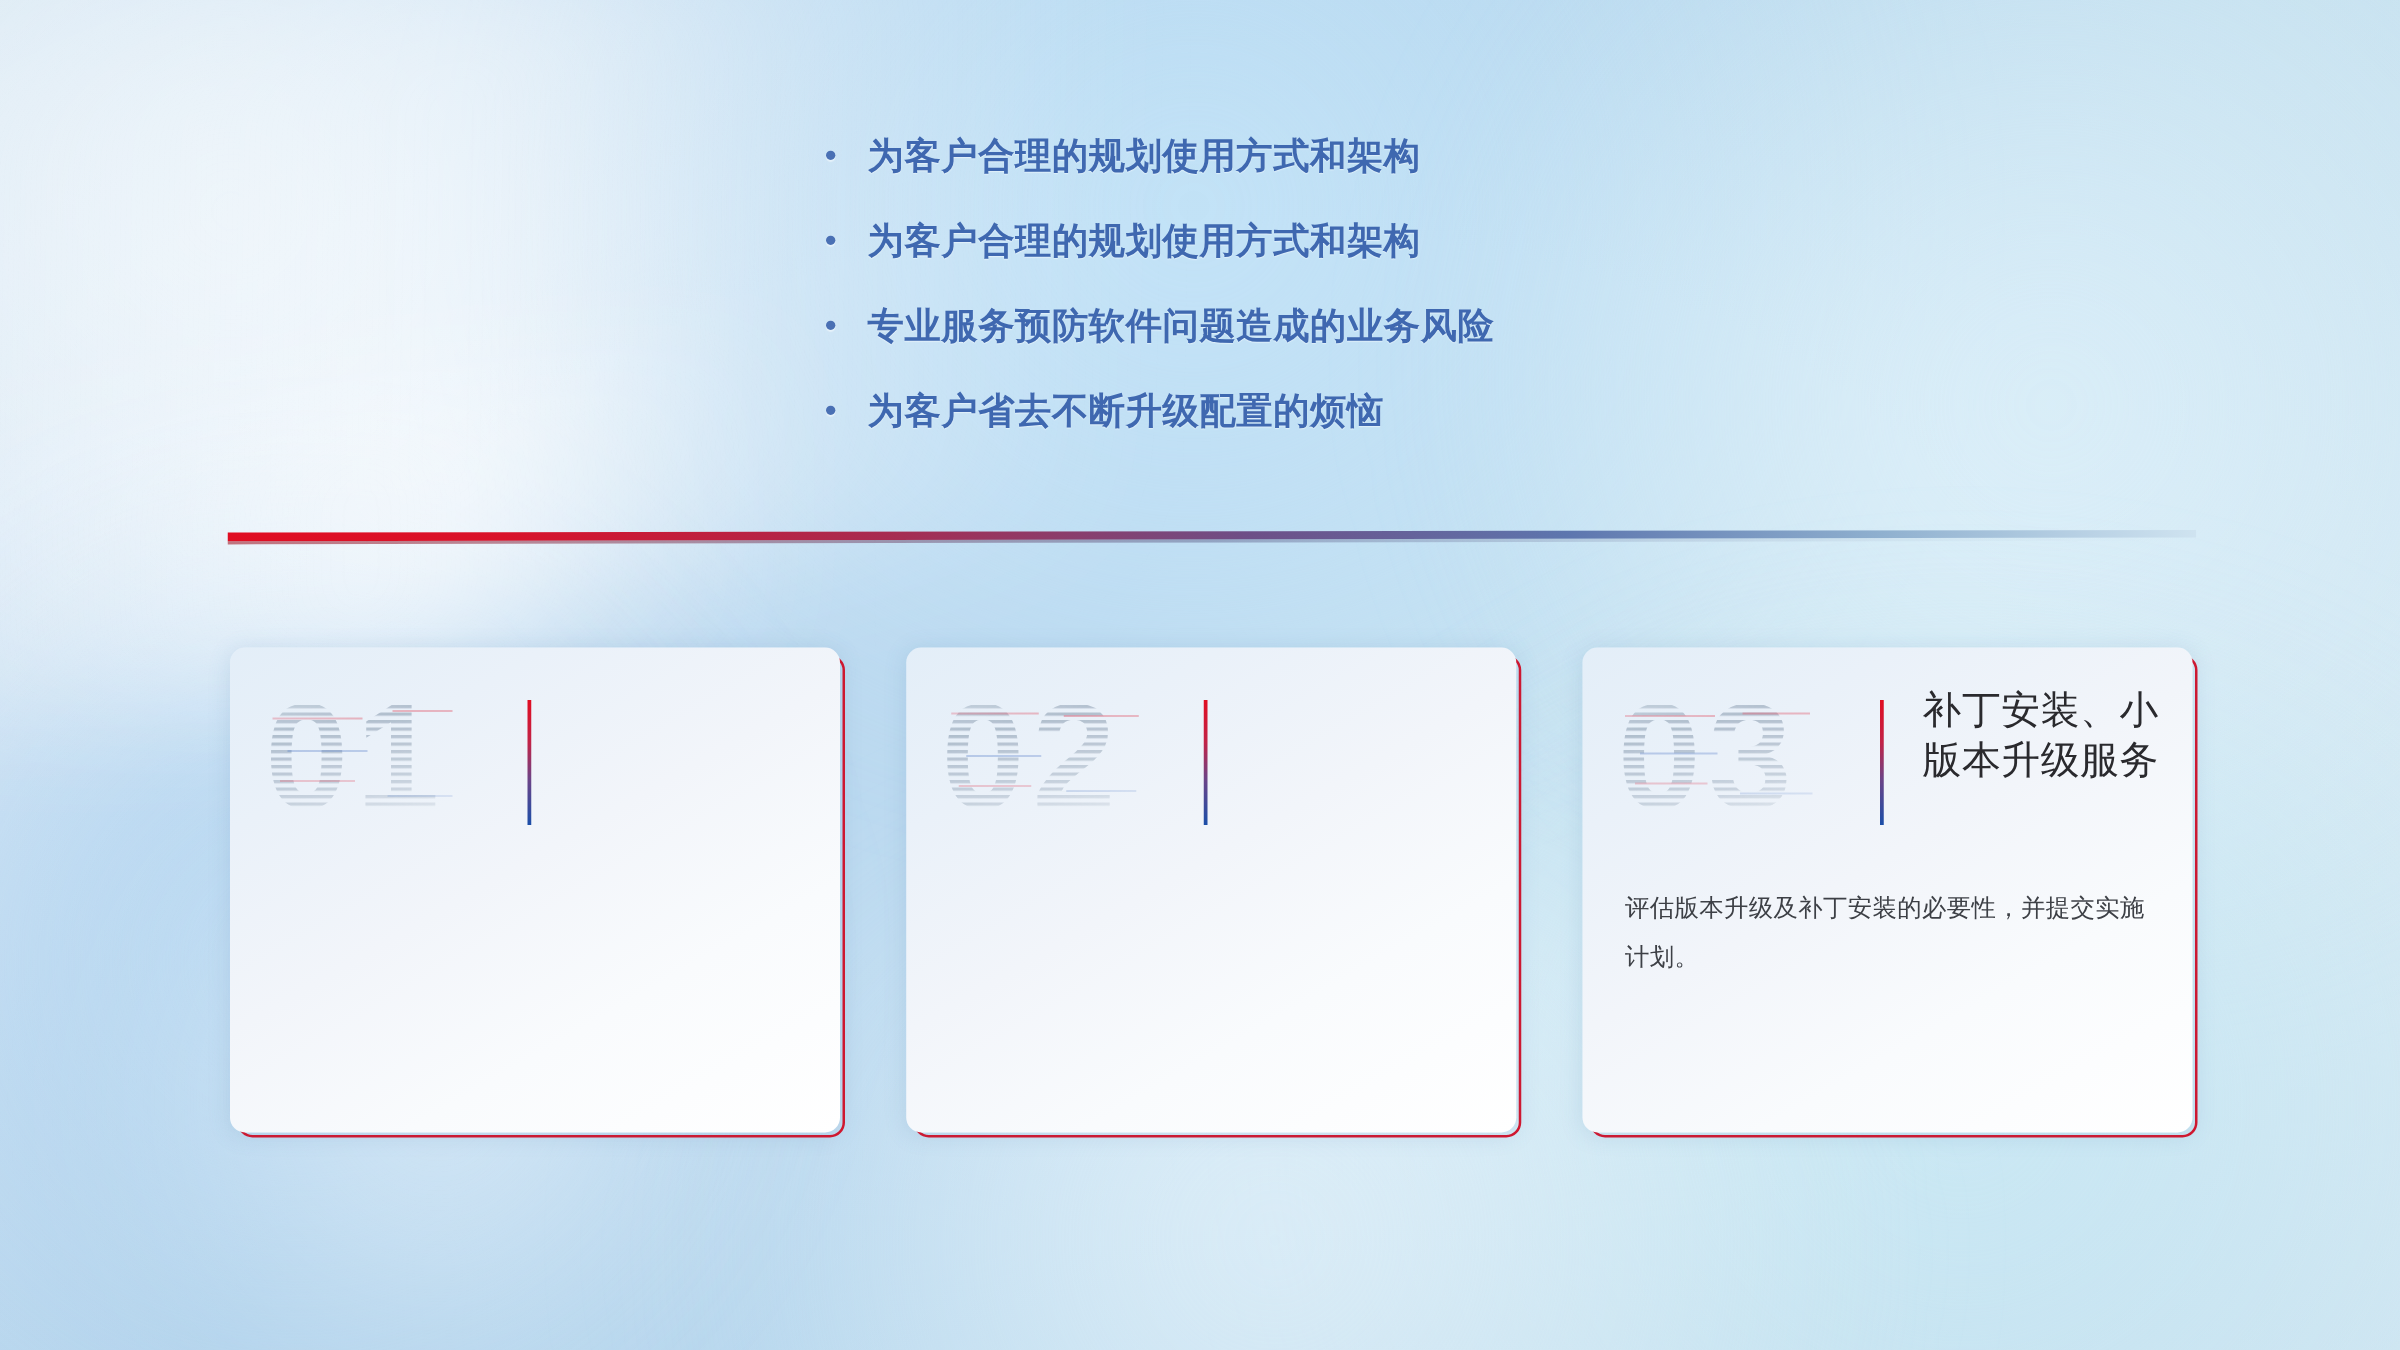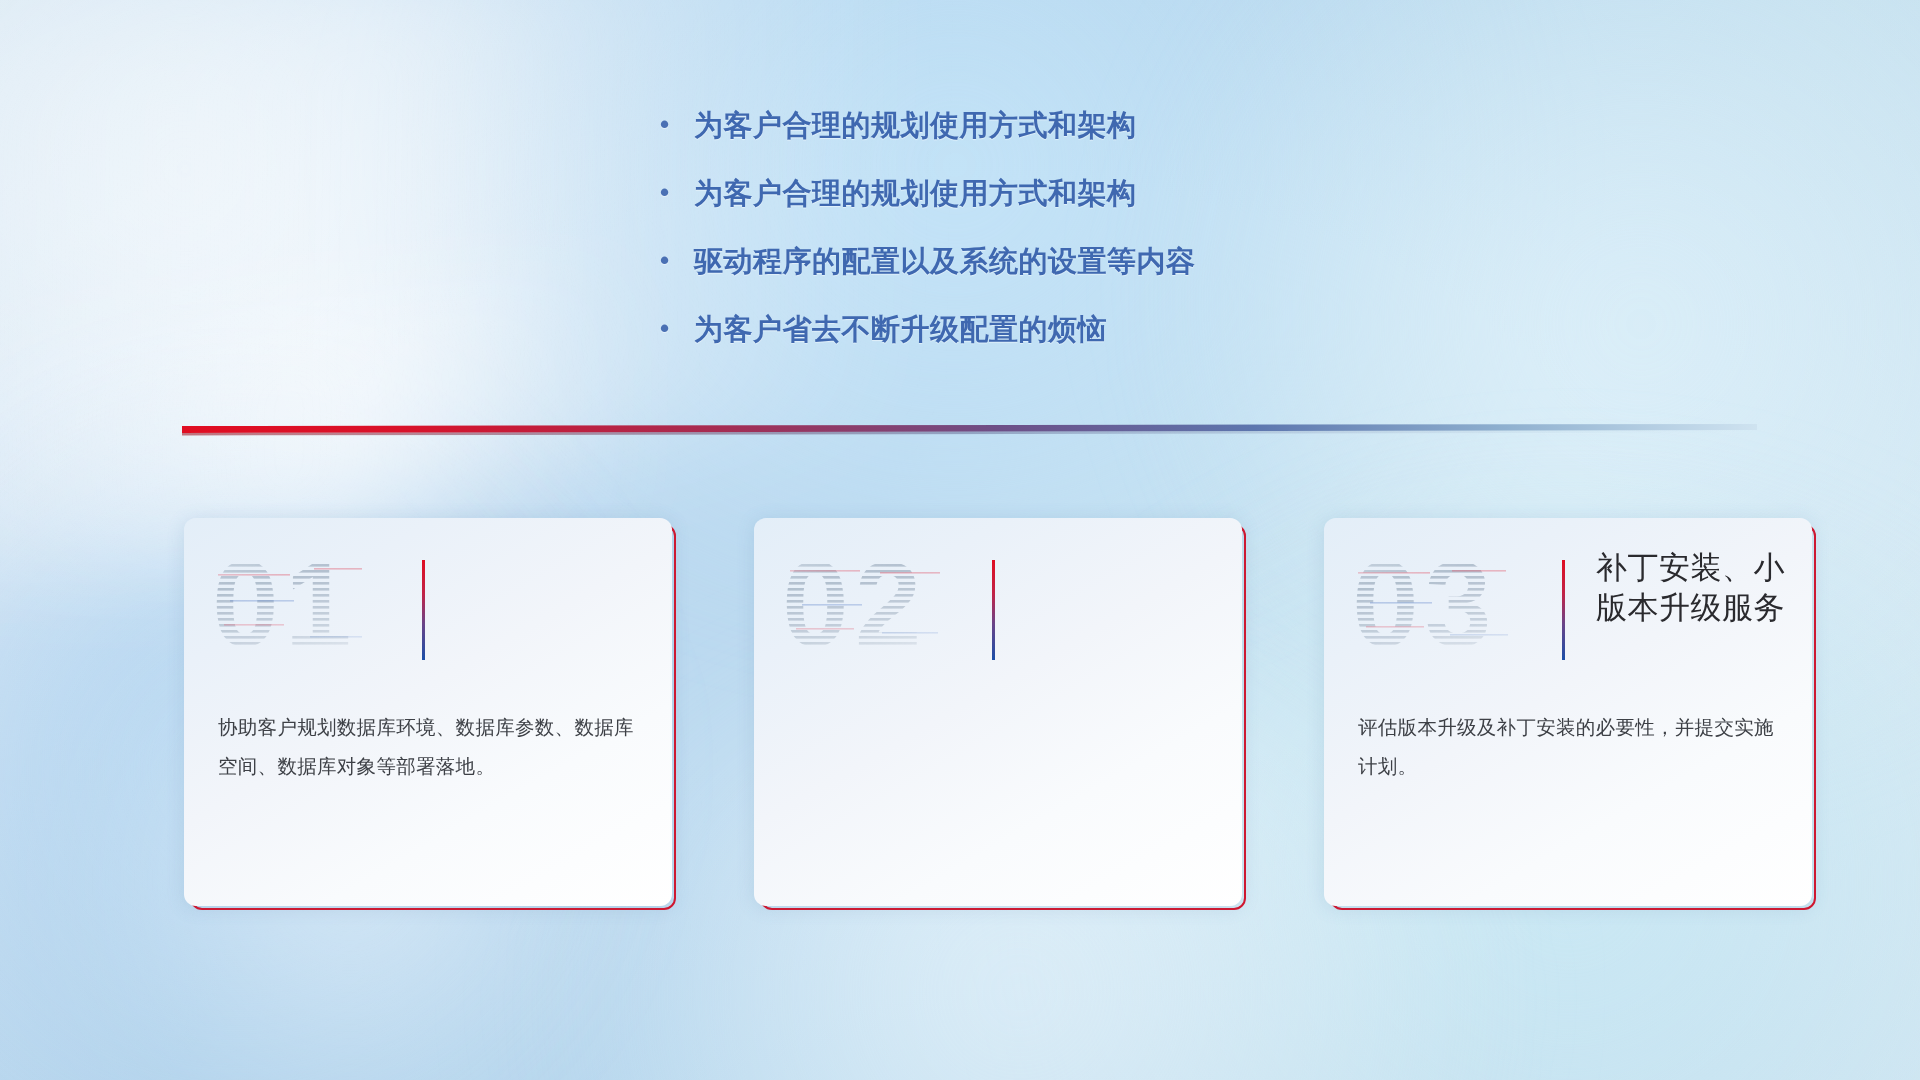--- a/index.html
+++ b/index.html
@@ -79,21 +79,21 @@
 
   
   #divider{
     position:absolute; left:182px; top:424px; width:1575px; height:14px;
   }
   #divider svg{ display:block; width:100%; height:100%; }
 
   
   #cards{
     position:absolute; left:184px; top:518px;
-    display:flex; gap:82px;
+    display:flex; gap:53px;
   }
   .card-wrap{ position:relative; width:488px; height:388px; }
   .card-frame{
     position:absolute; left:6px; top:6px; right:-4px; bottom:-4px;
     border:2.5px solid #d6132a;
     border-radius:12px;
   }
   .card{
     position:absolute; left:0; top:0; width:488px; height:388px;
     border-radius:12px;
@@ -164,21 +164,21 @@
   <div class="bullet">
     <span class="dot">•</span>
     <span class="btext">为客户合理的规划使用方式和架构</span>
   </div>
   <div class="bullet">
     <span class="dot">•</span>
     <span class="btext">为客户合理的规划使用方式和架构</span>
   </div>
   <div class="bullet">
     <span class="dot">•</span>
-    <span class="btext">驱动程序的配置以及系统的设置等内容</span>
+    <span class="btext">专业服务预防软件问题造成的业务风险</span>
   </div>
   <div class="bullet">
     <span class="dot">•</span>
     <span class="btext">为客户省去不断升级配置的烦恼</span>
   </div>
 </div>
 
 <div id="divider">
   <svg viewBox="0 0 1575 14" preserveAspectRatio="none" aria-hidden="true">
     <defs>
@@ -233,21 +233,20 @@
                 <rect x="8" y="34" width="72" height="1.6" fill="#e0576b"></rect>
                 <rect x="14" y="84" width="60" height="1.6" fill="#e0576b"></rect>
                 <rect x="104" y="28" width="48" height="1.6" fill="#e0576b"></rect>
                 <rect x="100" y="96" width="52" height="1.6" fill="#5d83c9"></rect>
                 <rect x="20" y="60" width="64" height="1.6" fill="#5d83c9"></rect>
               </g>
             </svg>
           </div>
           <div class="vbar"></div>
         </div>
-        <div class="card-desc">协助客户规划数据库环境、数据库参数、数据库空间、数据库对象等部署落地。</div>
       </div>
     </div>
   </div>
 
   <div class="card-wrap c2">
     <div class="card-frame"></div>
     <div class="card">
       <div class="card-inner">
         <div class="card-head">
           <div class="num">

